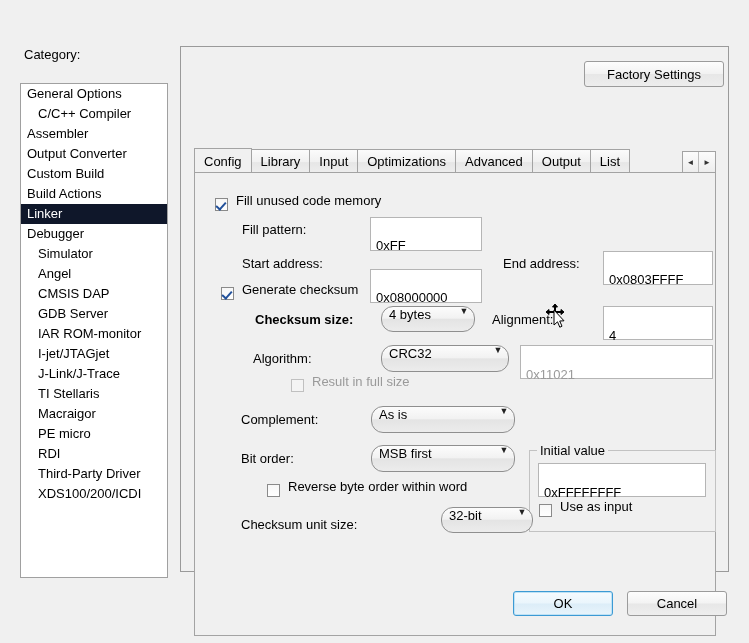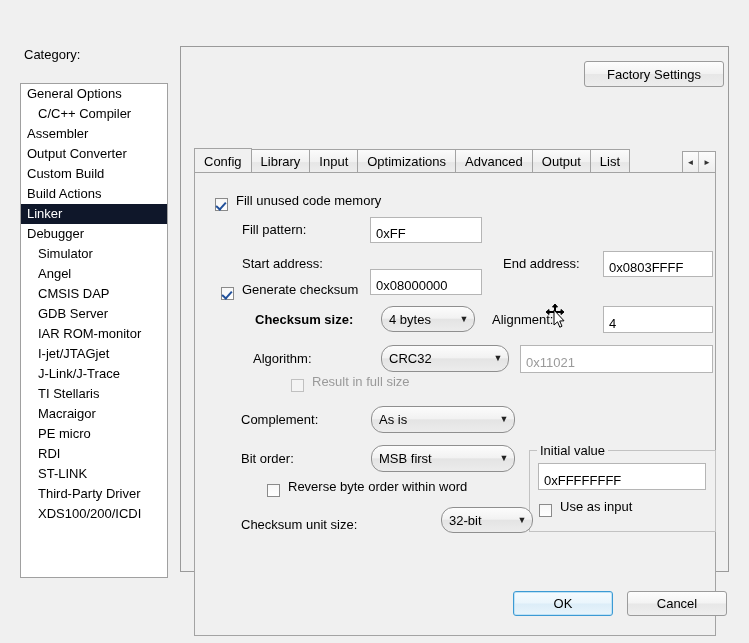--- a/index.html
+++ b/index.html
@@ -152,35 +152,34 @@
   .lbl.disabled { color: #9a9a9a; }
 
   .tfield {
     position: absolute;
     background: #ffffff;
     border: 1px solid #b5b5b5;
     box-sizing: border-box;
     font-family: "Liberation Sans", sans-serif;
     font-size: 13px;
     color: #000;
-    padding: 4px 5px;
+    padding: 16px 5px;
     line-height: normal;
   }
   .tfield.disabledtext { color: #9a9a9a; }
 
   .combo {
     position: absolute;
     background: linear-gradient(to bottom, #fcfcfc 0%, #f2f2f2 46%, #e4e4e4 52%, #ececec 100%);
     border: 1px solid #8f8f8f;
     border-radius: 12px;
     box-sizing: border-box;
     font-size: 13px;
     color: #000;
     display: flex;
-    align-items: center;
   }
   .combo .cv {
     padding-left: 7px;
     flex: 1;
     white-space: nowrap;
   }
   .combo .arrow {
     width: 20px;
     text-align: center;
     font-size: 9px;
@@ -286,21 +285,20 @@
     <div class="cat-item indent">Angel</div>
     <div class="cat-item indent">CMSIS DAP</div>
     <div class="cat-item indent">GDB Server</div>
     <div class="cat-item indent">IAR ROM-monitor</div>
     <div class="cat-item indent">I-jet/JTAGjet</div>
     <div class="cat-item indent">J-Link/J-Trace</div>
     <div class="cat-item indent">TI Stellaris</div>
     <div class="cat-item indent">Macraigor</div>
     <div class="cat-item indent">PE micro</div>
     <div class="cat-item indent">RDI</div>
-    <div class="cat-item indent">ST-LINK</div>
     <div class="cat-item indent">Third-Party Driver</div>
     <div class="cat-item indent">XDS100/200/ICDI</div>
   </div>
 
 <div id="right-panel">
 
   <button id="factory-settings">Factory Settings</button>
 
   <div id="tabstrip">
     <div class="tab active">Config</div>

